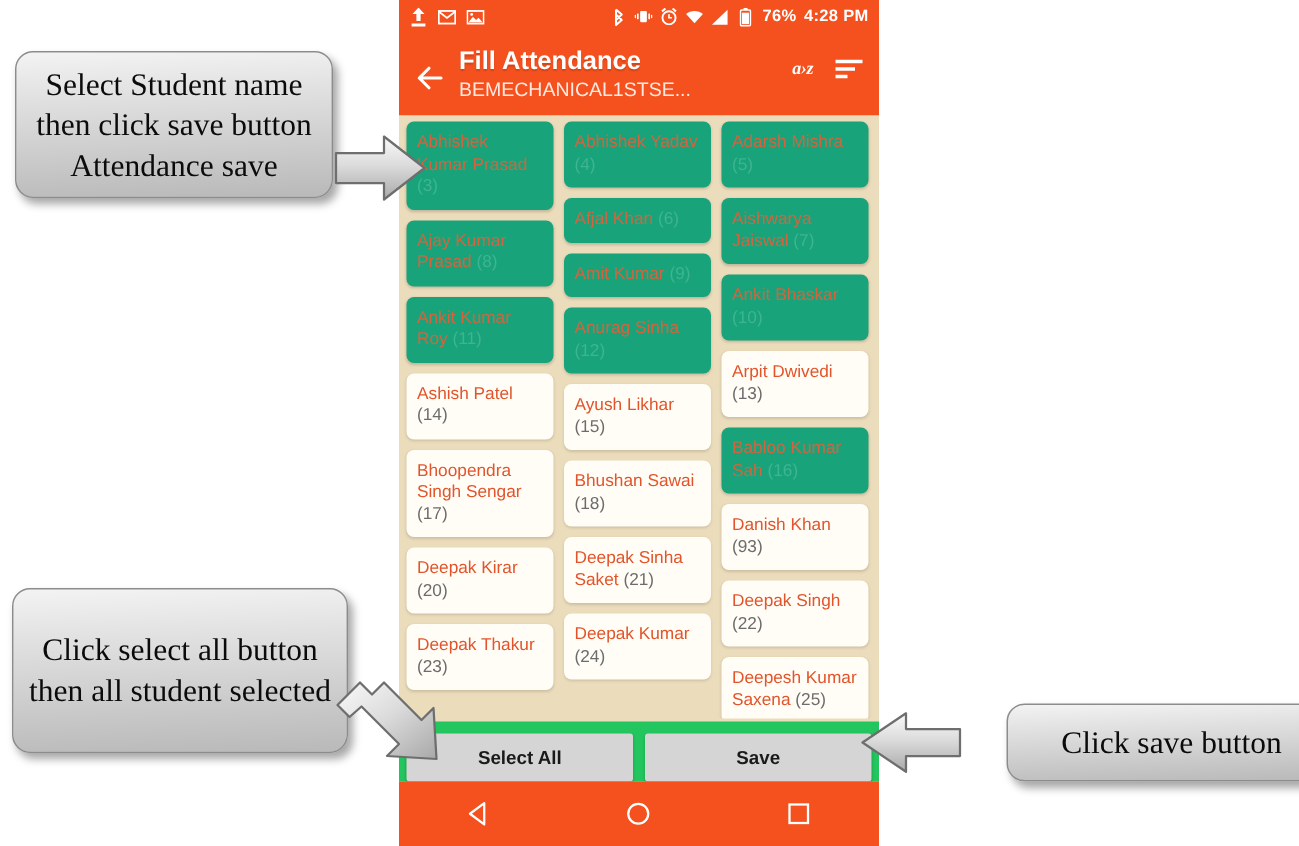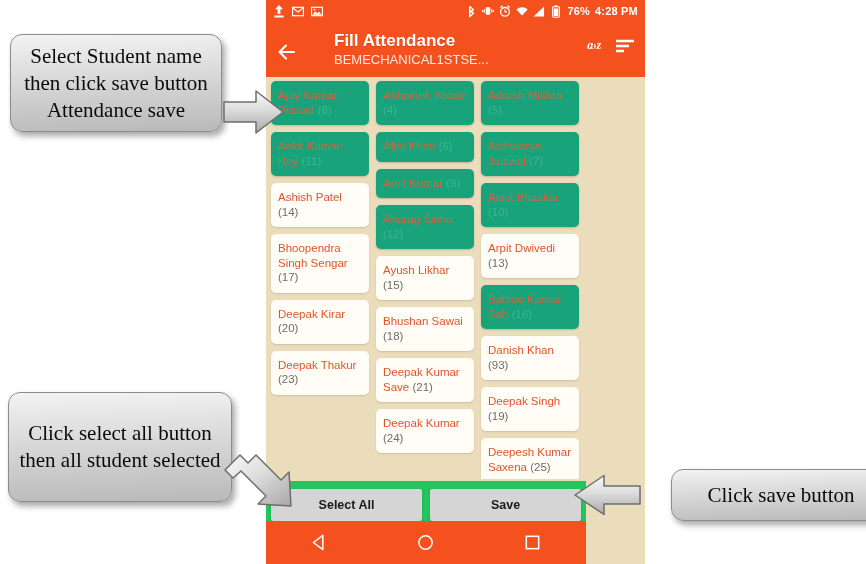--- a/index.html
+++ b/index.html
@@ -7,21 +7,21 @@
     width: 866px; height: 564px;
     background: #ffffff;
     font-family: "Liberation Sans", sans-serif;
     overflow: hidden;
   }
   #root { position: relative; width: 866px; height: 564px; background: #fff; }
 
   
   .phone {
     position: absolute; left: 266px; top: 0;
-    width: 379px; height: 564px;
+    width: 320px; height: 564px;
     background: #EBDCBB;
     overflow: hidden;
   }
 
   
   .statusbar {
     height: 22px; background: #F4511E; color: #fff;
     display: flex; align-items: center; padding: 0 7px;
     font-size: 11px; font-weight: bold;
   }
@@ -30,21 +30,20 @@
   .sb-ico { display: inline-flex; align-items: center; justify-content: center;
             width: 12px; height: 13px; }
   .sb-ico svg { display: block; }
   .sb-txt { font-size: 11px; font-weight: bold; letter-spacing: .2px; white-space: nowrap; }
 
   
   .appbar {
     height: 55px; background: #F4511E; color: #fff;
     display: flex; align-items: flex-start; padding: 4px 10px 0 8px;
     position: relative;
-    gap: 28px;
   }
   .back-ico { width: 26px; height: 26px; margin-top: 13px; flex: 0 0 26px; }
   .titles { margin-left: 6px; margin-top: 5px; flex: 1; min-width: 0; }
   .title-main { font-size: 17px; font-weight: bold; line-height: 20px;
                 text-shadow: 0 1px 1px rgba(0,0,0,.15); }
   .title-sub { font-size: 13px; line-height: 17px; color: #FFE8DF;
                white-space: nowrap; overflow: hidden; }
   .bar-actions { display: flex; align-items: center; gap: 14px; margin-top: 12px; font-style: italic; }
   .az-ico { font-size: 12px; font-weight: bold; letter-spacing: -.3px; color: #fff;
             font-family: "Liberation Serif", serif; }
@@ -200,45 +199,46 @@
           <svg viewBox="0 0 20 14" width="20" height="14">
               <path d="M1 2 H19 M1 7 H14 M1 12 H9" stroke="#fff" stroke-width="2.3" stroke-linecap="butt"></path>
             </svg>
         </span>
       </div>
     </div>
 
     <div class="grid-wrap">
       <div class="cols" id="grid-cols">
           <div class="col">
+            <div class="cell on"><span class="nm">Abhishek Kumar Prasad</span><span class="rn"> (3)</span></div>
             <div class="cell on"><span class="nm">Ajay Kumar Prasad</span><span class="rn"> (8)</span></div>
             <div class="cell on"><span class="nm">Ankit Kumar Roy</span><span class="rn"> (11)</span></div>
             <div class="cell off"><span class="nm">Ashish Patel</span><span class="rn"> (14)</span></div>
             <div class="cell off"><span class="nm">Bhoopendra Singh Sengar</span><span class="rn"> (17)</span></div>
             <div class="cell off"><span class="nm">Deepak Kirar</span><span class="rn"> (20)</span></div>
             <div class="cell off"><span class="nm">Deepak Thakur</span><span class="rn"> (23)</span></div>
           </div>
           <div class="col">
             <div class="cell on"><span class="nm">Abhishek Yadav</span><span class="rn"> (4)</span></div>
             <div class="cell on"><span class="nm">Afjal Khan</span><span class="rn"> (6)</span></div>
             <div class="cell on"><span class="nm">Amit Kumar</span><span class="rn"> (9)</span></div>
             <div class="cell on"><span class="nm">Anurag Sinha</span><span class="rn"> (12)</span></div>
             <div class="cell off"><span class="nm">Ayush Likhar</span><span class="rn"> (15)</span></div>
             <div class="cell off"><span class="nm">Bhushan Sawai</span><span class="rn"> (18)</span></div>
-            <div class="cell off"><span class="nm">Deepak Kumar Save</span><span class="rn"> (21)</span></div>
+            <div class="cell off"><span class="nm">Deepak Sinha Saket</span><span class="rn"> (21)</span></div>
             <div class="cell off"><span class="nm">Deepak Kumar</span><span class="rn"> (24)</span></div>
           </div>
           <div class="col">
             <div class="cell on"><span class="nm">Adarsh Mishra</span><span class="rn"> (5)</span></div>
             <div class="cell on"><span class="nm">Aishwarya Jaiswal</span><span class="rn"> (7)</span></div>
             <div class="cell on"><span class="nm">Ankit Bhaskar</span><span class="rn"> (10)</span></div>
             <div class="cell off"><span class="nm">Arpit Dwivedi</span><span class="rn"> (13)</span></div>
             <div class="cell on"><span class="nm">Babloo Kumar Sah</span><span class="rn"> (16)</span></div>
             <div class="cell off"><span class="nm">Danish Khan</span><span class="rn"> (93)</span></div>
-            <div class="cell off"><span class="nm">Deepak Singh</span><span class="rn"> (19)</span></div>
+            <div class="cell off"><span class="nm">Deepak Singh</span><span class="rn"> (22)</span></div>
             <div class="cell off"><span class="nm">Deepesh Kumar Saxena</span><span class="rn"> (25)</span></div>
           </div>
         </div>
     </div>
 
     <div class="btnbar">
       <button class="btn">Select All</button>
       <button class="btn">Save</button>
     </div>
 

